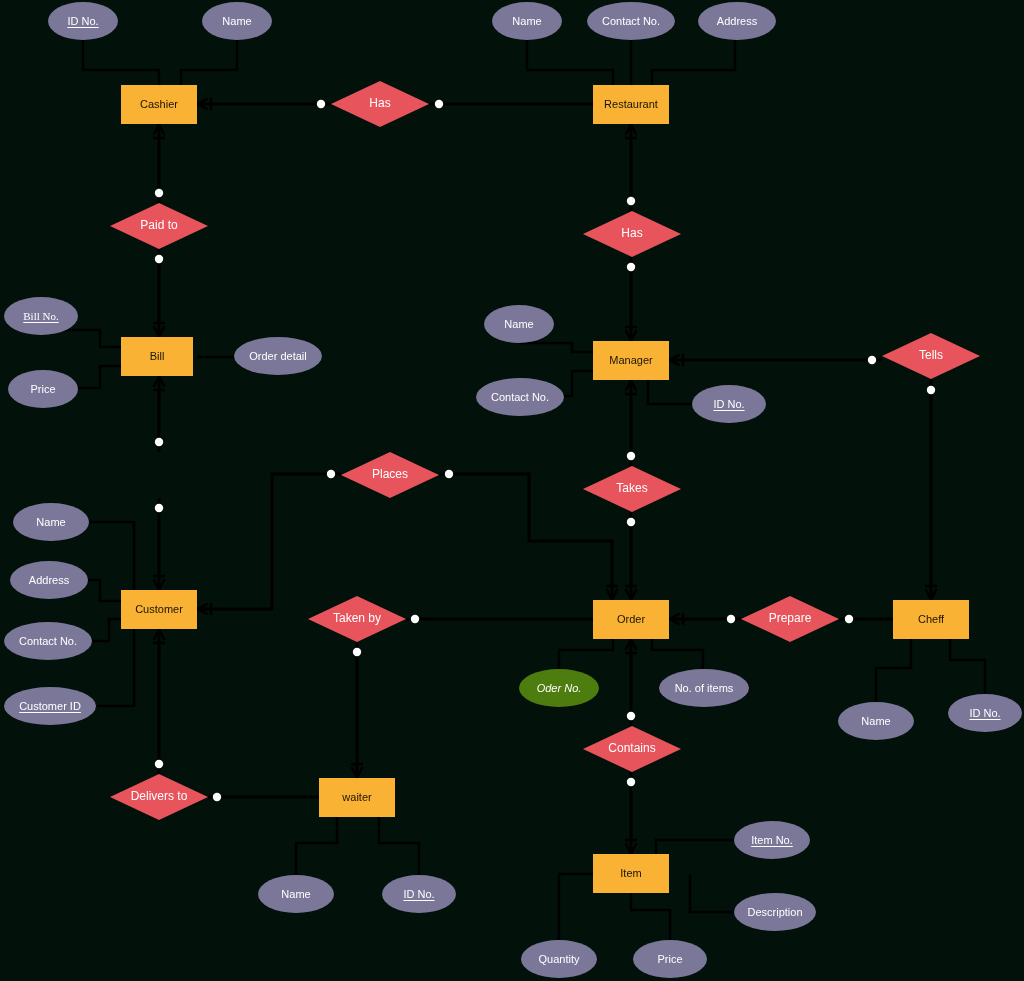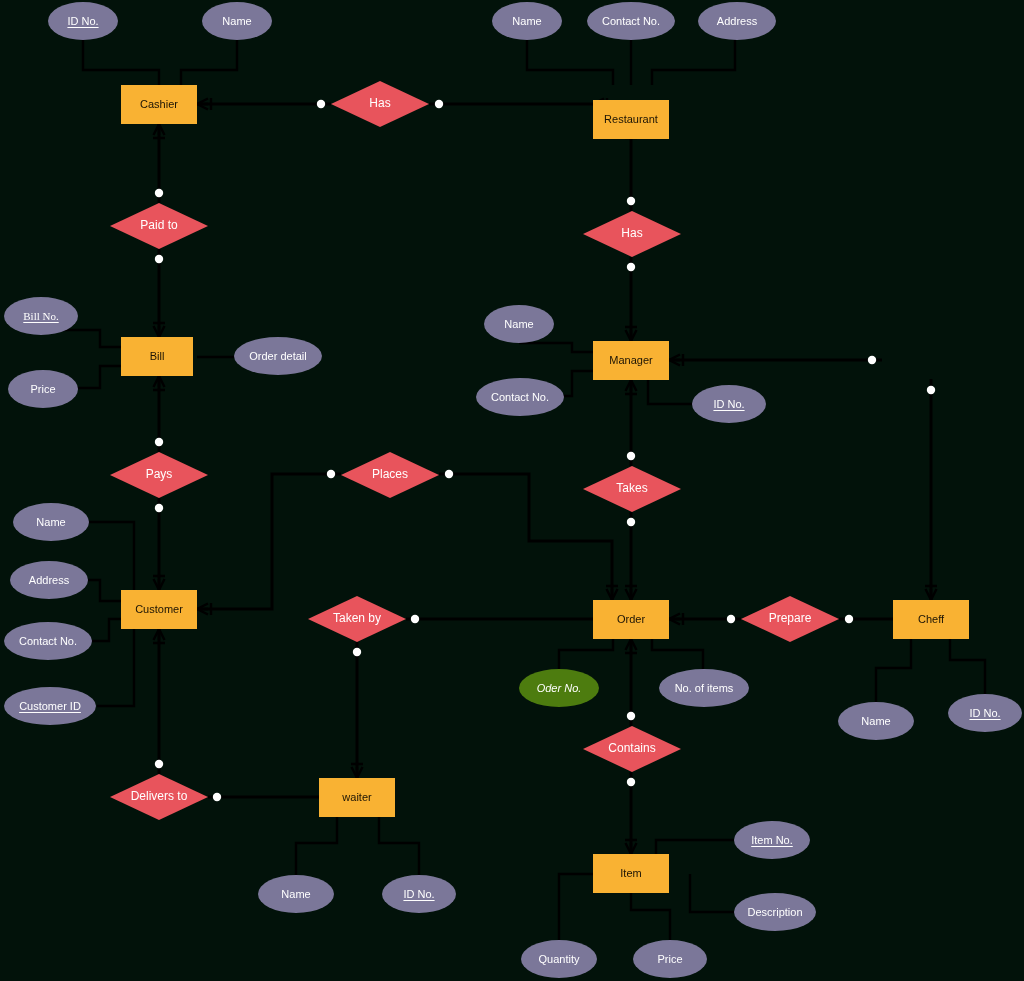--- a/index.html
+++ b/index.html
@@ -210,21 +210,21 @@
       <circle cx="731" cy="619" r="4.2" fill="#ffffff"></circle>
       <circle cx="849" cy="619" r="4.2" fill="#ffffff"></circle>
       <circle cx="631" cy="716" r="4.2" fill="#ffffff"></circle>
       <circle cx="631" cy="782" r="4.2" fill="#ffffff"></circle>
       <circle cx="159" cy="764" r="4.2" fill="#ffffff"></circle>
       <circle cx="217" cy="797" r="4.2" fill="#ffffff"></circle>
     </svg>
 <div class="node entity" style="left: 121px; top: 85px; width: 76px; height: 39px; background: rgb(249, 178, 51);">
       <span>Cashier</span>
     </div>
-    <div class="node entity" style="left: 593px; top: 100px; width: 76px; height: 39px; background: rgb(249, 178, 51);">
+    <div class="node entity" style="left: 593px; top: 85px; width: 76px; height: 39px; background: rgb(249, 178, 51);">
       <span>Restaurant</span>
     </div>
     <div class="node entity" style="left: 121px; top: 337px; width: 72px; height: 39px; background: rgb(249, 178, 51);">
       <span>Bill</span>
     </div>
     <div class="node entity" style="left: 593px; top: 341px; width: 76px; height: 39px; background: rgb(249, 178, 51);">
       <span>Manager</span>
     </div>
     <div class="node entity" style="left: 121px; top: 590px; width: 76px; height: 39px; background: rgb(249, 178, 51);">
       <span>Customer</span>
@@ -321,23 +321,23 @@
       <span>Has</span>
     </div>
     <div class="node relationship" style="left: 110px; top: 203px; width: 98px; height: 46px;">
       <div class="diamond" style="background: rgb(232, 84, 92);"></div>
       <span>Paid to</span>
     </div>
     <div class="node relationship" style="left: 583px; top: 211px; width: 98px; height: 46px;">
       <div class="diamond" style="background: rgb(232, 84, 92);"></div>
       <span>Has</span>
     </div>
-    <div class="node relationship" style="left: 110px; top: 452px; width: 98px; height: 46px;">
-      <div class="diamond" style="background: rgb(232, 84, 92);"></div>
-      <span>Pays</span>
+    <div class="node relationship" style="left: 882px; top: 333px; width: 98px; height: 46px;">
+      <div class="diamond" style="background: rgb(232, 84, 92);"></div>
+      <span>Tells</span>
     </div>
     <div class="node relationship" style="left: 341px; top: 452px; width: 98px; height: 46px;">
       <div class="diamond" style="background: rgb(232, 84, 92);"></div>
       <span>Places</span>
     </div>
     <div class="node relationship" style="left: 583px; top: 466px; width: 98px; height: 46px;">
       <div class="diamond" style="background: rgb(232, 84, 92);"></div>
       <span>Takes</span>
     </div>
     <div class="node relationship" style="left: 308px; top: 596px; width: 98px; height: 46px;">

